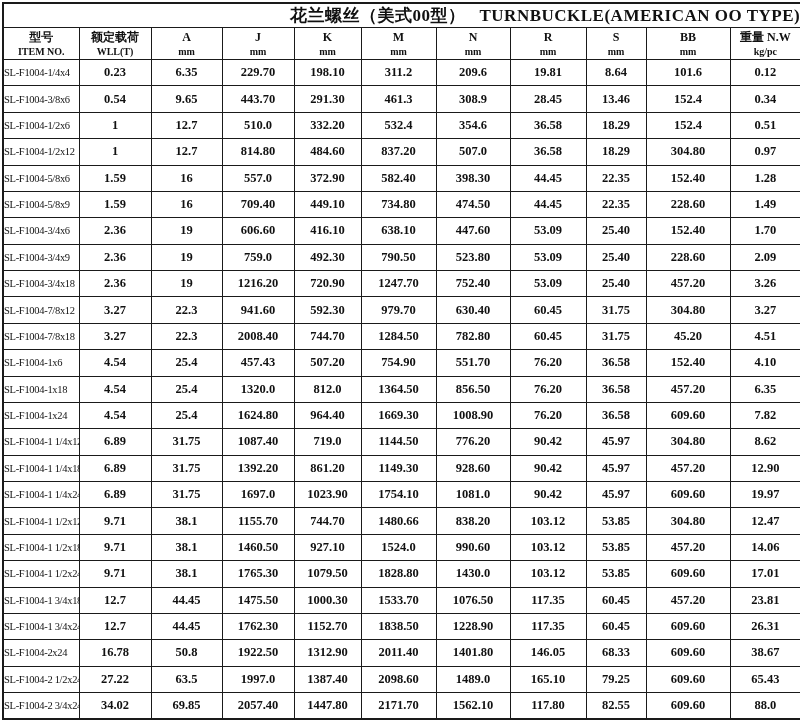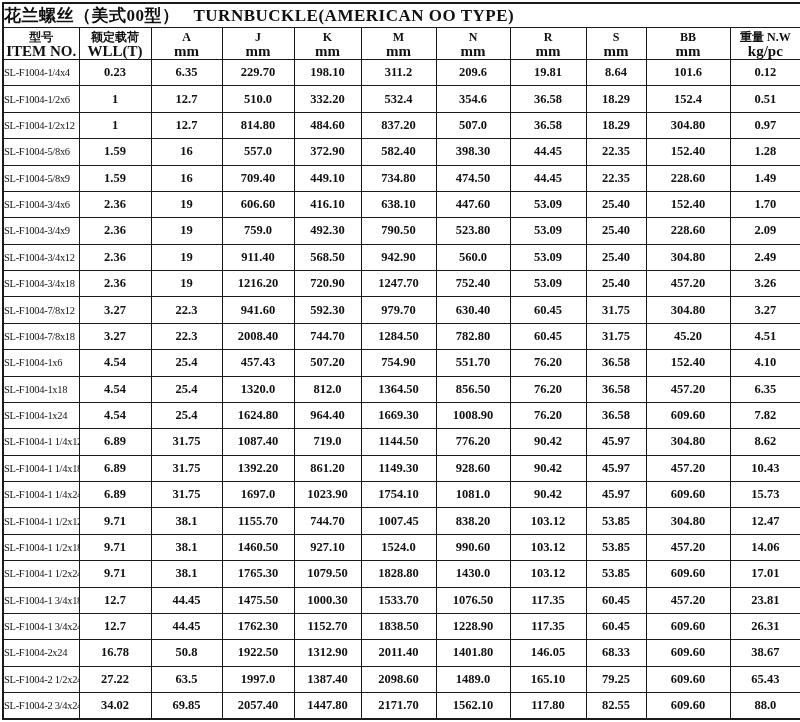--- a/index.html
+++ b/index.html
@@ -24,36 +24,36 @@
     border: 2px solid #1a1a1a;
   }
   table.spec th, table.spec td {
     border: 1px solid #1a1a1a;
     padding: 0;
     overflow: hidden;
     vertical-align: middle;
   }
   tr.title-row th {
     height: 19px;
-    text-align: left;
+    text-align: right;
     font-size: 17px;
     font-weight: bold;
     letter-spacing: 0.5px;
     white-space: nowrap;
   }
   .t-cn { margin-right: 14px; }
   tr.head-row th { height: 31px; text-align: center; }
   .h1 {
     font-size: 12px;
     font-weight: bold;
     line-height: 15px;
     white-space: nowrap;
   }
   .h2 {
-    font-size: 15px;
+    font-size: 10px;
     font-weight: bold;
     line-height: 13px;
     white-space: nowrap;
   }
   td.item {
     font-size: 10.5px;
     font-weight: normal;
     text-align: left;
     padding-left: 2px;
     letter-spacing: -0.3px;
@@ -146,20 +146,33 @@
           <td class="num">229.70</td>
           <td class="num">198.10</td>
           <td class="num">311.2</td>
           <td class="num">209.6</td>
           <td class="num">19.81</td>
           <td class="num">8.64</td>
           <td class="num">101.6</td>
           <td class="num">0.12</td>
         </tr>
         <tr>
+          <td class="item">SL-F1004-3/8x6</td>
+          <td class="num">0.54</td>
+          <td class="num">9.65</td>
+          <td class="num">443.70</td>
+          <td class="num">291.30</td>
+          <td class="num">461.3</td>
+          <td class="num">308.9</td>
+          <td class="num">28.45</td>
+          <td class="num">13.46</td>
+          <td class="num">152.4</td>
+          <td class="num">0.34</td>
+        </tr>
+        <tr>
           <td class="item">SL-F1004-1/2x6</td>
           <td class="num">1</td>
           <td class="num">12.7</td>
           <td class="num">510.0</td>
           <td class="num">332.20</td>
           <td class="num">532.4</td>
           <td class="num">354.6</td>
           <td class="num">36.58</td>
           <td class="num">18.29</td>
           <td class="num">152.4</td>
@@ -224,33 +237,20 @@
           <td class="num">759.0</td>
           <td class="num">492.30</td>
           <td class="num">790.50</td>
           <td class="num">523.80</td>
           <td class="num">53.09</td>
           <td class="num">25.40</td>
           <td class="num">228.60</td>
           <td class="num">2.09</td>
         </tr>
         <tr>
-          <td class="item">SL-F1004-3/4x12</td>
-          <td class="num">2.36</td>
-          <td class="num">19</td>
-          <td class="num">911.40</td>
-          <td class="num">568.50</td>
-          <td class="num">942.90</td>
-          <td class="num">560.0</td>
-          <td class="num">53.09</td>
-          <td class="num">25.40</td>
-          <td class="num">304.80</td>
-          <td class="num">2.49</td>
-        </tr>
-        <tr>
           <td class="item">SL-F1004-3/4x18</td>
           <td class="num">2.36</td>
           <td class="num">19</td>
           <td class="num">1216.20</td>
           <td class="num">720.90</td>
           <td class="num">1247.70</td>
           <td class="num">752.40</td>
           <td class="num">53.09</td>
           <td class="num">25.40</td>
           <td class="num">457.20</td>
@@ -338,42 +338,42 @@
           <td class="item">SL-F1004-1 1/4x18</td>
           <td class="num">6.89</td>
           <td class="num">31.75</td>
           <td class="num">1392.20</td>
           <td class="num">861.20</td>
           <td class="num">1149.30</td>
           <td class="num">928.60</td>
           <td class="num">90.42</td>
           <td class="num">45.97</td>
           <td class="num">457.20</td>
-          <td class="num">10.43</td>
+          <td class="num">12.90</td>
         </tr>
         <tr>
           <td class="item">SL-F1004-1 1/4x24</td>
           <td class="num">6.89</td>
           <td class="num">31.75</td>
           <td class="num">1697.0</td>
           <td class="num">1023.90</td>
           <td class="num">1754.10</td>
           <td class="num">1081.0</td>
           <td class="num">90.42</td>
           <td class="num">45.97</td>
           <td class="num">609.60</td>
-          <td class="num">15.73</td>
+          <td class="num">19.97</td>
         </tr>
         <tr>
           <td class="item">SL-F1004-1 1/2x12</td>
           <td class="num">9.71</td>
           <td class="num">38.1</td>
           <td class="num">1155.70</td>
           <td class="num">744.70</td>
-          <td class="num">1007.45</td>
+          <td class="num">1480.66</td>
           <td class="num">838.20</td>
           <td class="num">103.12</td>
           <td class="num">53.85</td>
           <td class="num">304.80</td>
           <td class="num">12.47</td>
         </tr>
         <tr>
           <td class="item">SL-F1004-1 1/2x18</td>
           <td class="num">9.71</td>
           <td class="num">38.1</td>

